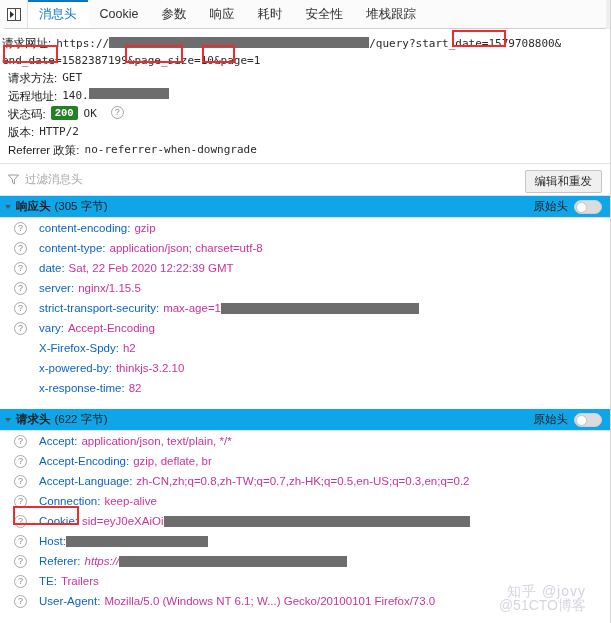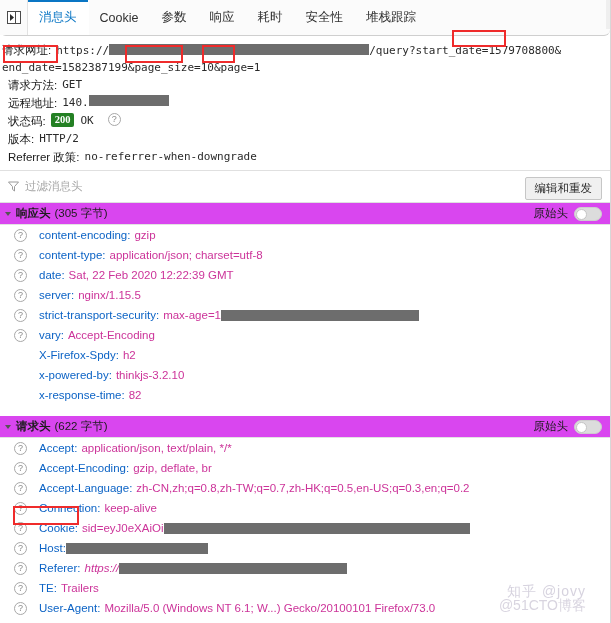--- a/index.html
+++ b/index.html
@@ -13,21 +13,21 @@
     width: 611px;
     height: 623px;
     background: #ffffff;
     overflow: hidden;
     border-right: 1px solid #d7d7d7;
   }
 
   
   .tabbar {
     position: relative;
-    height: 36px;
+    height: 29px;
     display: flex;
     align-items: stretch;
     background: #fbfbfb;
     border-bottom: 1px solid #cfcfcf;
     border-radius: 6px;
   }
   .panel-toggle {
     width: 28px;
     display: flex;
     align-items: center;
@@ -101,21 +101,21 @@
     display: inline-block;
     background: #6d6d6d;
     height: 11px;
     vertical-align: -1px;
     border-radius: 0;
   }
   .status-badge {
     display: inline-block;
     background: #238023;
     color: #ffffff;
-    font-family: Liberation Serif, serif;
+    font-family: Liberation Mono, monospace;
     font-size: 10.5px;
     font-weight: bold;
     padding: 0 4px;
     line-height: 14px;
     border-radius: 2px;
     vertical-align: 0px;
   }
   .ok-text {
     font-family: "DejaVu Sans Mono", monospace;
     font-size: 11px;
@@ -163,21 +163,21 @@
   .filter-ph {
     font-size: 11.5px;
     color: #a6a6a6;
   }
 
   
   .section-head {
     display: flex;
     align-items: center;
     height: 22px;
-    background: #d946ef;
+    background: #0ea5e9;
     border-bottom: 1px solid #e2e2e2;
     padding: 0 8px 0 6px;
     position: relative;
   }
   .twisty {
     width: 0; height: 0;
     border-left: 4.5px solid #555;
     border-top: 3.5px solid transparent;
     border-bottom: 3.5px solid transparent;
     transform: rotate(90deg);

